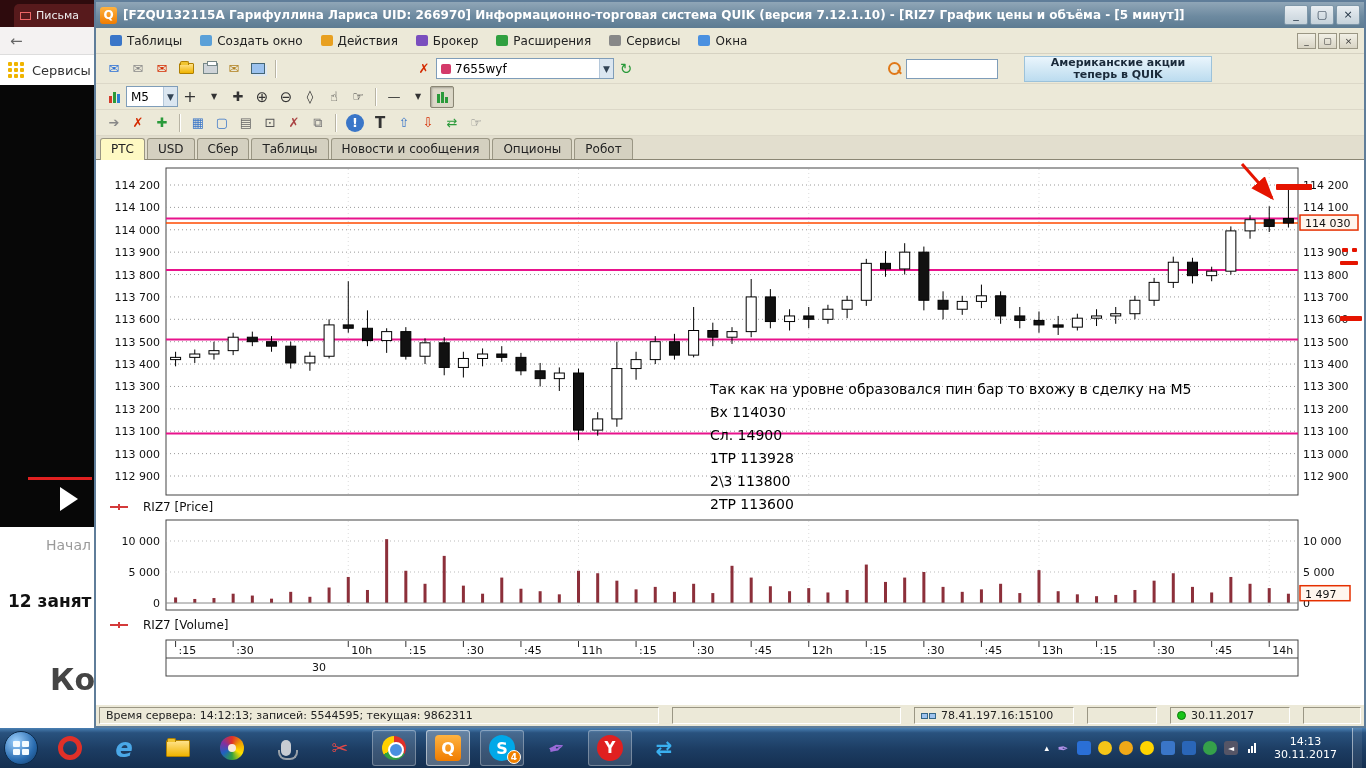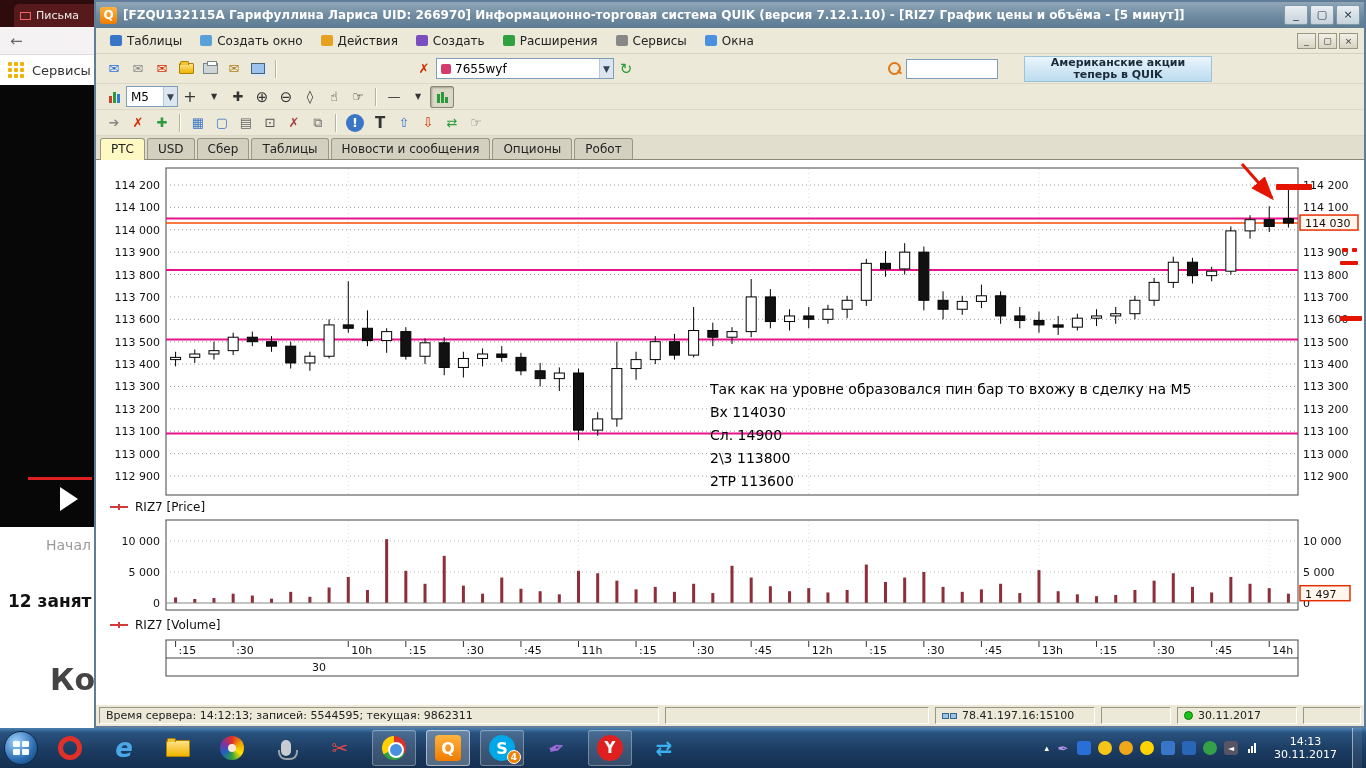--- a/index.html
+++ b/index.html
@@ -61,26 +61,26 @@
   .printer{width:15px;height:11px;background:#cfd4d8;border:1px solid #788;position:relative}
   .printer::before{content:"";position:absolute;left:3px;top:-3px;width:8px;height:3px;background:#fff;border:1px solid #788}
   .cards{width:14px;height:11px;background:#9cc2ee;border:1px solid #467;box-shadow:2px 2px 0 #dde8f4}
 
   .tabsbar{height:24px;background:#e2dece;display:flex;align-items:flex-end;padding:2px 4px 0 4px;border-bottom:1px solid #8a8674;flex:0 0 auto}
   .tab{padding:3px 10px 3px 10px;font-size:12px;color:#222;background:#d4d0c0;border:1px solid #9a9684;border-bottom:none;border-radius:3px 3px 0 0;margin-right:2px;height:21px}
   .tab.active{background:#fef9c3;height:22px;margin-bottom:-1px;font-weight:normal}
 
   .chartwrap{flex:1;position:relative;background:#fff;overflow:hidden}
   svg .axt{font:11px "DejaVu Sans",sans-serif;fill:#111}
-  .legend{position:absolute;left:14px;display:flex;align-items:center;gap:7px;font-size:12px;color:#111;z-index:4}
+  .legend{position:absolute;left:14px;display:flex;align-items:center;gap:15px;font-size:12px;color:#111;z-index:4}
   .lsw{width:18px;height:0;border-top:2px solid #d43a3a;position:relative}
   .lsw::after{content:"";position:absolute;left:8px;top:-4px;width:2px;height:6px;background:#d43a3a}
   #annotation{position:absolute;z-index:5;font-size:14px;line-height:23px;color:#000;white-space:nowrap}
 
-  .statusbar{height:22px;background:#ece9d8;border-top:1px solid #fff;display:flex;align-items:flex-end;gap:6px;padding:2px 3px;flex:0 0 auto;font-size:11px;color:#222}
+  .statusbar{height:22px;background:#ece9d8;border-top:1px solid #fff;display:flex;align-items:flex-end;gap:13px;padding:2px 3px;flex:0 0 auto;font-size:11px;color:#222}
   .spanel{height:17px;border:1px solid;border-color:#9a9684 #fff #fff #9a9684;display:flex;align-items:center;padding:0 6px;gap:5px;white-space:nowrap;overflow:hidden}
   .netico{display:flex;gap:1px}
   .netico i{width:7px;height:6px;background:#9cc2ee;border:1px solid #368}
   .gdot{width:9px;height:9px;border-radius:50%;background:#18c418;border:1px solid #0a7a0a}
 
   
   .taskbar{position:absolute;left:0;top:728px;width:1366px;height:40px;background:linear-gradient(180deg,#4a80b4 0%,#29527e 12%,#1c3c62 55%,#142f50 100%);display:flex;align-items:center;padding:0 4px;gap:10px}
   .orb{width:34px;height:34px;border-radius:50%;background:radial-gradient(circle at 35% 30%,#9fd2ff,#2a6cb0 60%,#123a66);border:1px solid #0c2a4a;display:grid;grid-template-columns:7px 7px;grid-gap:2px;align-content:center;justify-content:center}
   .orb i{width:7px;height:6px;background:#f4fbff;border-radius:1px}
   .slot{width:44px;height:36px;display:flex;align-items:center;justify-content:center;border-radius:3px;position:relative}
@@ -166,21 +166,21 @@
       <div class="mitem">
           <span class="mico" style="background:#5aa0d8"></span>
           <span>Создать окно</span>
         </div>
       <div class="mitem">
           <span class="mico" style="background:#e8a020"></span>
           <span>Действия</span>
         </div>
       <div class="mitem">
           <span class="mico" style="background:#7a4ebe"></span>
-          <span>Создать</span>
+          <span>Брокер</span>
         </div>
       <div class="mitem">
           <span class="mico" style="background:#30a040"></span>
           <span>Расширения</span>
         </div>
       <div class="mitem">
           <span class="mico" style="background:#888"></span>
           <span>Сервисы</span>
         </div>
       <div class="mitem">
@@ -596,20 +596,21 @@
         <span>RIZ7 [Price]</span>
       </div>
       <div class="legend" style="top:458px">
         <span class="lsw"></span>
         <span>RIZ7 [Volume]</span>
       </div>
       <div id="annotation" style="left: 614px; top: 218px;">
           <div>Так как на уровне образовался пин бар то вхожу в сделку на М5</div>
           <div>Вх 114030</div>
           <div>Сл. 14900</div>
+          <div>1ТР 113928</div>
           <div>2\3 113800</div>
           <div>2ТР 113600</div>
         </div>
     </div>
 
     <div class="statusbar">
       <div class="spanel" style="flex:0 0 560px">
           <span>Время сервера: 14:12:13; записей: 5544595; текущая: 9862311</span>
         </div>
       <div class="spanel" style="flex:1"></div>

